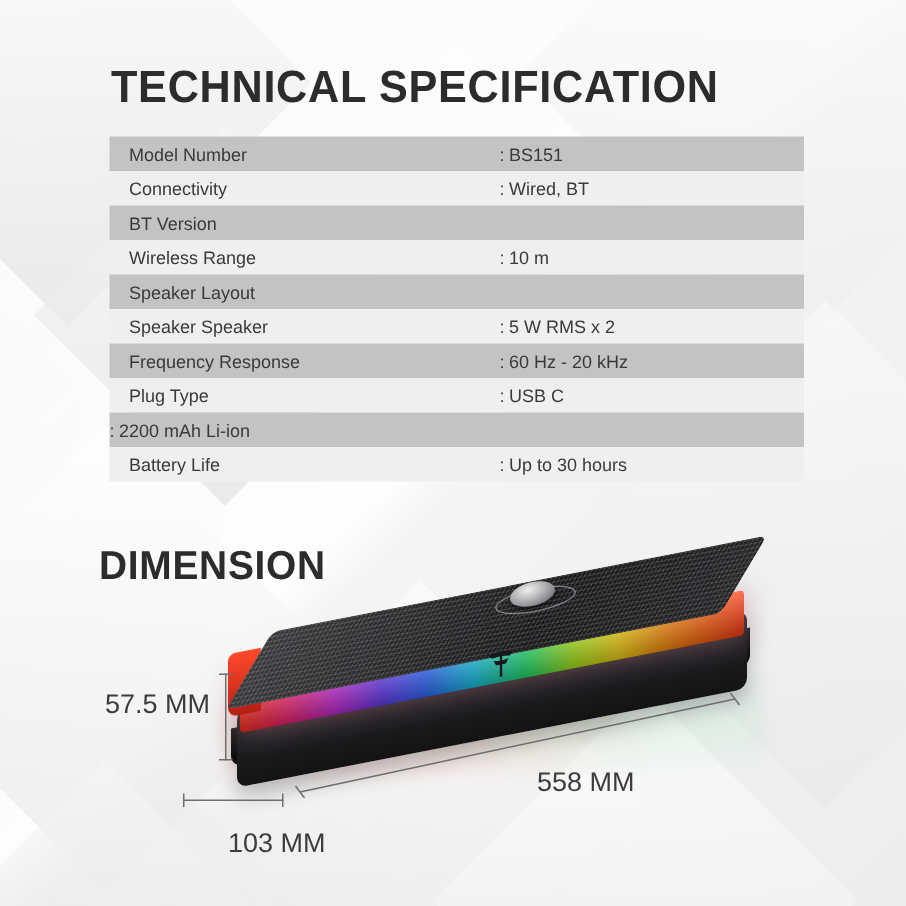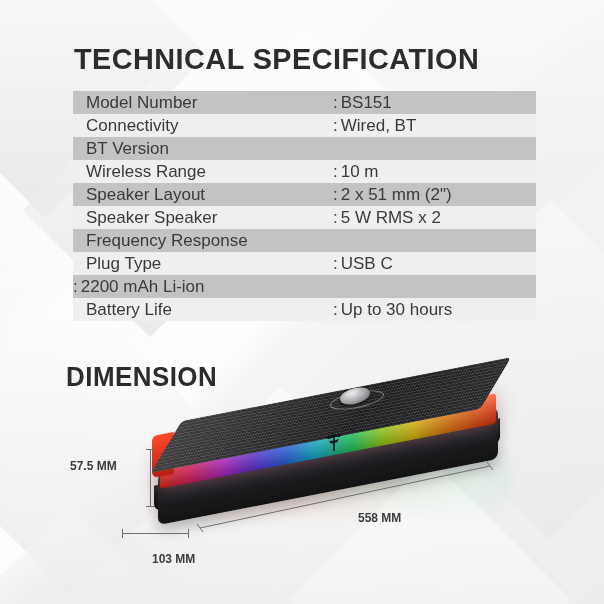--- a/index.html
+++ b/index.html
@@ -45,21 +45,21 @@
   #title-dimension{left:66px;top:362px;font-size:27px;}
 
   
   #spec-table{
     position:absolute;left:73px;top:91px;width:463px;
   }
   .spec-row{
     height:23px;
     display:flex;
     align-items:center;
-    font-size:17px;
+    font-size:12px;
     color:#3a3a3a;
   }
   .spec-row.band-dark{background:#c3c3c3;}
   .spec-row.band-light{background:#efefef;}
   .spec-label{width:260px;padding-left:13px;box-sizing:border-box;}
   .spec-value{flex:1;}
   .spec-value .colon{margin-right:3px;}
   .dcsym{
     display:inline-block;width:11px;vertical-align:middle;
     position:relative;top:-1px;margin:0 2px;
@@ -141,21 +141,21 @@
     transform:skewY(-11deg);
   }
   
   .logo{
     position:absolute;left:176px;top:52px;width:20px;height:18px;
     transform:skewY(-11deg);
   }
 
   
   .dim-label{
-    position:absolute;font-size:12px;color:#3c3c3c;white-space:nowrap;font-weight:bold;
+    position:absolute;font-size:18px;color:#3c3c3c;white-space:nowrap;
   }
   #label-height{left:70px;top:459px;}
   #label-width{left:152px;top:552px;}
   #label-length{left:358px;top:511px;}
 
   .measure{position:absolute;}
   
   #line-height{left:150px;top:449px;width:1px;height:58px;background:#6e6e6e;}
   #line-height:before,#line-height:after{
     content:"";position:absolute;left:-4px;width:9px;height:1px;background:#6e6e6e;
@@ -208,28 +208,28 @@
       </div>
       <div class="spec-row band-dark">
         <div class="spec-label">BT Version</div>
       </div>
       <div class="spec-row band-light">
         <div class="spec-label">Wireless Range</div>
         <div class="spec-value"><span class="colon">:</span>10 m</div>
       </div>
       <div class="spec-row band-dark">
         <div class="spec-label">Speaker Layout</div>
-        <div class="spec-value"><span class="colon">:</span>2 x 51 mm (2")</div>
       </div>
       <div class="spec-row band-light">
         <div class="spec-label">Speaker Speaker</div>
         <div class="spec-value"><span class="colon">:</span>5 W RMS x 2</div>
       </div>
       <div class="spec-row band-dark">
         <div class="spec-label">Frequency Response</div>
+        <div class="spec-value"><span class="colon">:</span>60 Hz - 20 kHz</div>
       </div>
       <div class="spec-row band-light">
         <div class="spec-label">Plug Type</div>
         <div class="spec-value"><span class="colon">:</span>USB C</div>
       </div>
       <div class="spec-row band-dark">
         <div class="spec-value"><span class="colon">:</span>2200 mAh Li-ion</div>
       </div>
       <div class="spec-row band-light">
         <div class="spec-label">Battery Life</div>

